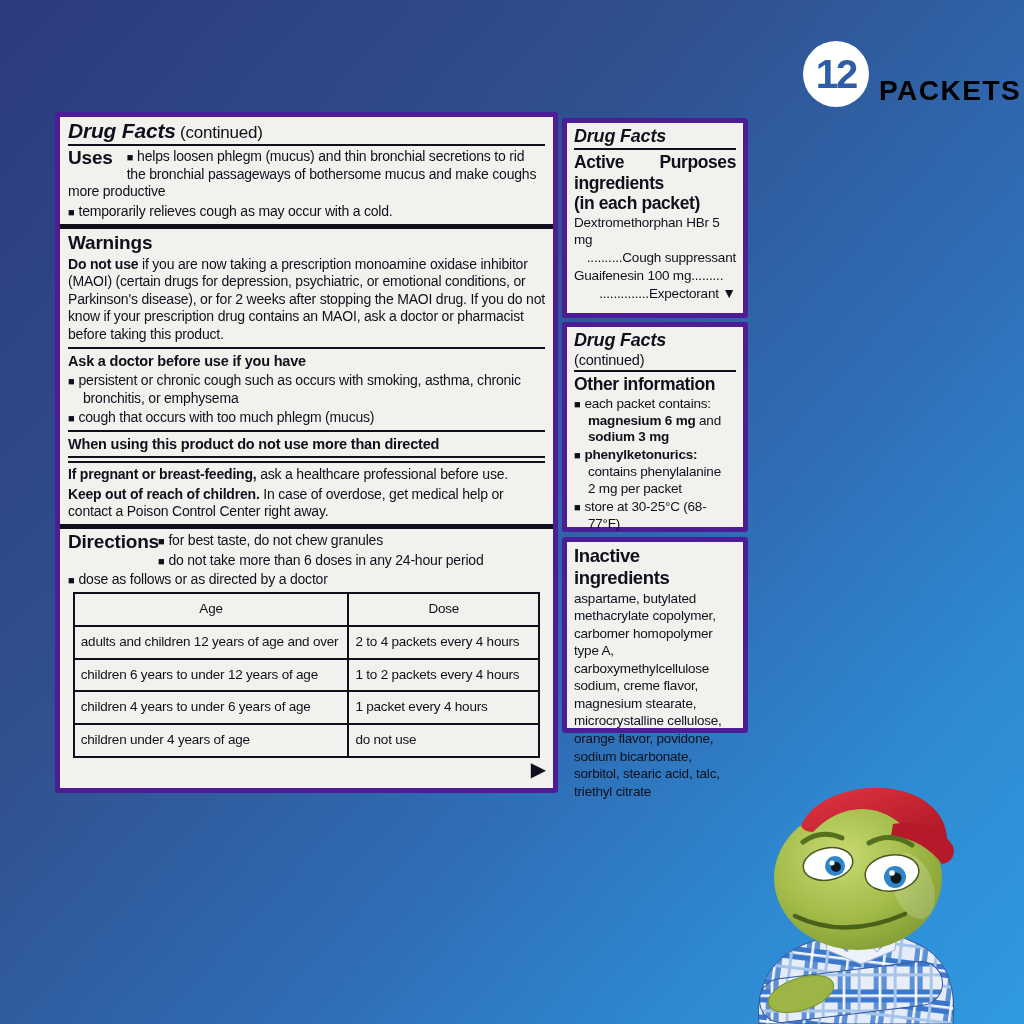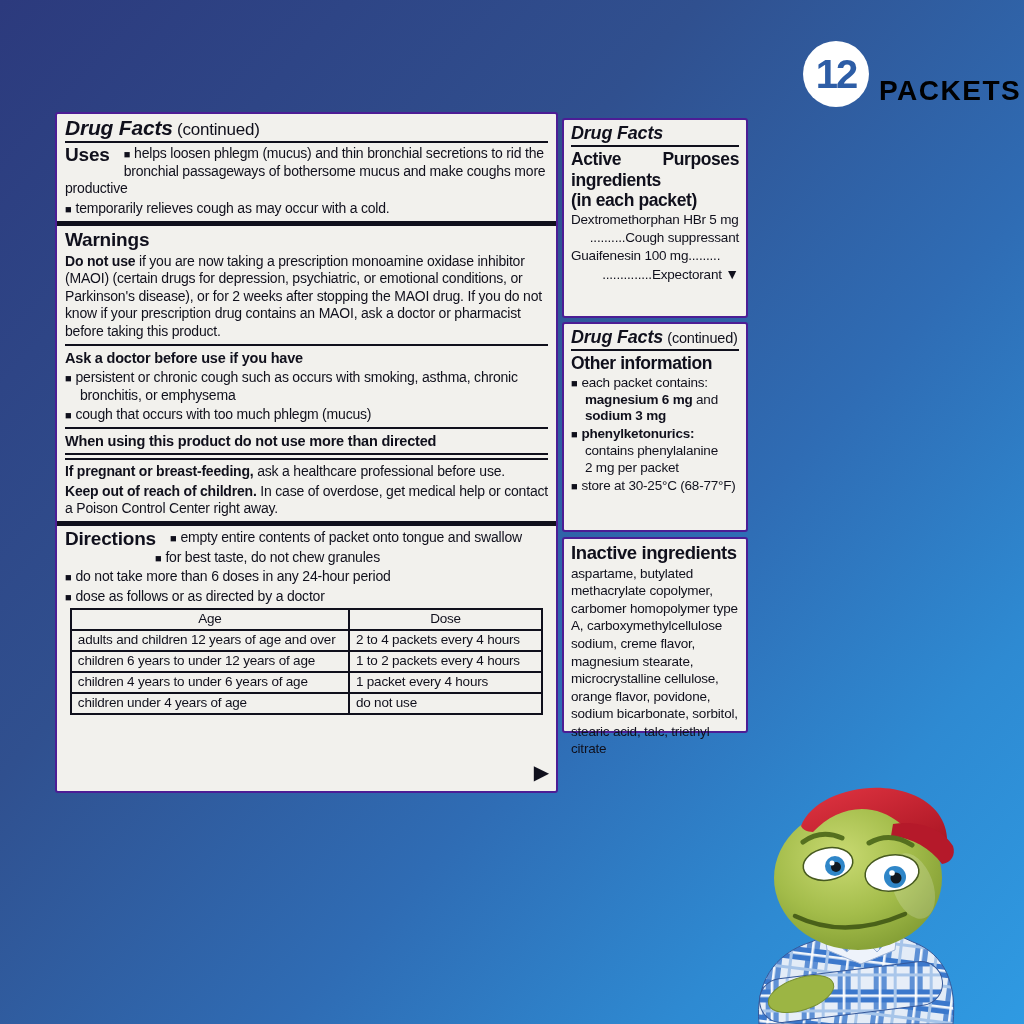--- a/index.html
+++ b/index.html
@@ -15,21 +15,21 @@
   .badge { position:absolute; top:41px; left:803px; display:flex; align-items:flex-end; gap:10px; }
   .badge-circle {
     width:66px; height:66px; border-radius:50%; background:#ffffff;
     display:flex; align-items:center; justify-content:center;
     font-weight:bold; font-size:40px; color:#2d5da6; letter-spacing:-2px;
   }
   .badge-label { color:#000000; font-weight:bold; font-size:28px; letter-spacing:1.5px; }
 
   
   .panel {
-    position:absolute; background:#f2f1ed; border:2px solid #4c1d95; border-radius:3px;
+    position:absolute; background:#f2f1ed; border:5px solid #4c1d95; border-radius:3px;
     color:#10101c; letter-spacing:-0.2px;
   }
   .left-panel { top:112px; left:55px; width:503px; height:681px; padding:2px 8px 4px; }
   .rbox  { left:562px; width:186px; padding:3px 7px; }
   .rbox1 { top:118px; height:200px; }
   .rbox2 { top:322px; height:210px; }
   .rbox3 { top:537px; height:196px; }
 
   .df-title { font-style:italic; font-weight:bold; font-size:21px; }
   .df-cont  { font-size:17px; }
@@ -41,21 +41,21 @@
   .h2.float { float:left; margin-right:14px; line-height:1.05; }
 
   p { margin:2px 0; font-size:14px; line-height:1.26; }
   .hang { padding-left:15px; text-indent:-15px; }
   .sq { font-size:11px; margin-right:4px; }
   b { font-weight:bold; }
   .bold-line { font-weight:bold; font-size:14.5px; margin:2px 0; }
 
   
   table.dose { border-collapse:collapse; width:98%; margin:3px auto 0; font-size:13.5px; }
-  table.dose th, table.dose td { border:2px solid #10101c; padding:1px 6px; line-height:1.25; }
+  table.dose th, table.dose td { border:2px solid #10101c; padding:7px 6px; line-height:1.25; }
   table.dose th { font-weight:normal; text-align:center; }
   table.dose td.age { width:59%; }
   .tri-right { position:absolute; right:7px; bottom:9px; font-size:20px; line-height:1; }
 
   
   .rbox .df-title { font-size:18px; }
   .rbox .df-cont { font-size:14.5px; }
   .rbox .hdr-rule { border-top:2px solid #10101c; }
   .rbox .h2 { font-size:17.5px; line-height:1.18; letter-spacing:-0.4px; }
   .rbox p { font-size:13.5px; line-height:1.25; margin:1px 0; }
@@ -108,21 +108,20 @@
       <div class="thin"></div>
       <div class="thin"></div>
       <p><b>If pregnant or breast-feeding,</b><span> ask a healthcare professional before use.</span></p>
       <p><b>Keep out of reach of children.</b><span> In case of overdose, get medical help or contact a Poison Control Center right away.</span></p>
     </div>
 
     <div class="thick"></div>
 
     <div>
       <span class="h2 float">Directions</span>
-      <p><span class="sq">■</span><span>empty entire contents of packet onto tongue and swallow</span></p>
       <p class="hang"><span class="sq">■</span><span>for best taste, do not chew granules</span></p>
       <p class="hang"><span class="sq">■</span><span>do not take more than 6 doses in any 24-hour period</span></p>
       <p class="hang"><span class="sq">■</span><span>dose as follows or as directed by a doctor</span></p>
 
       <table class="dose">
         <tbody>
             <tr>
           <th>Age</th>
           <th>Dose</th>
         </tr>

